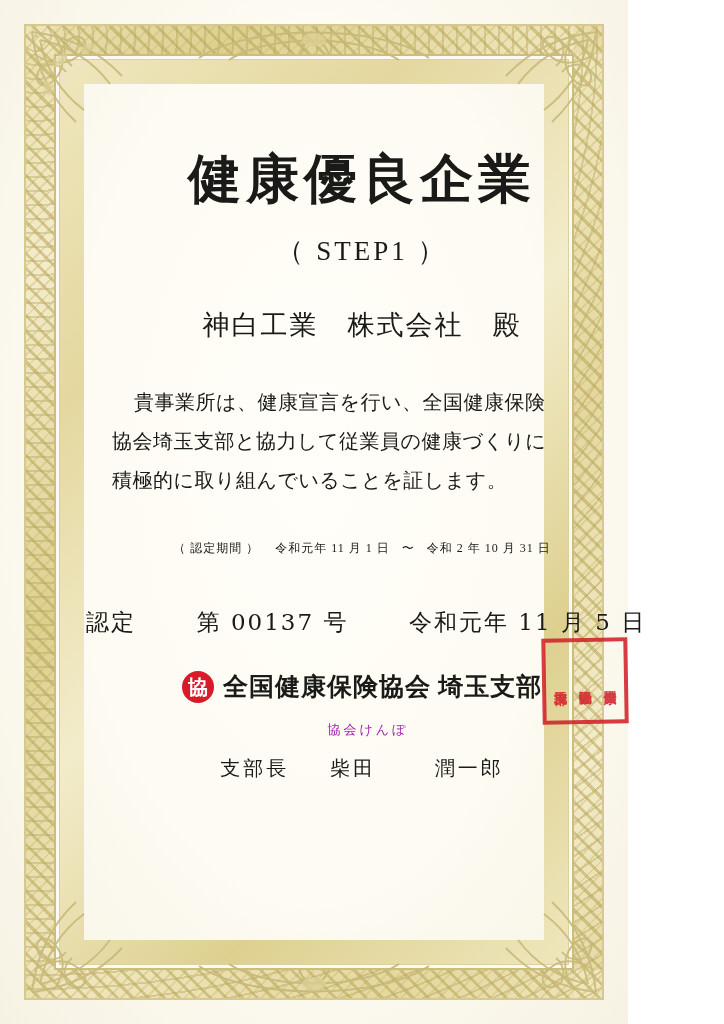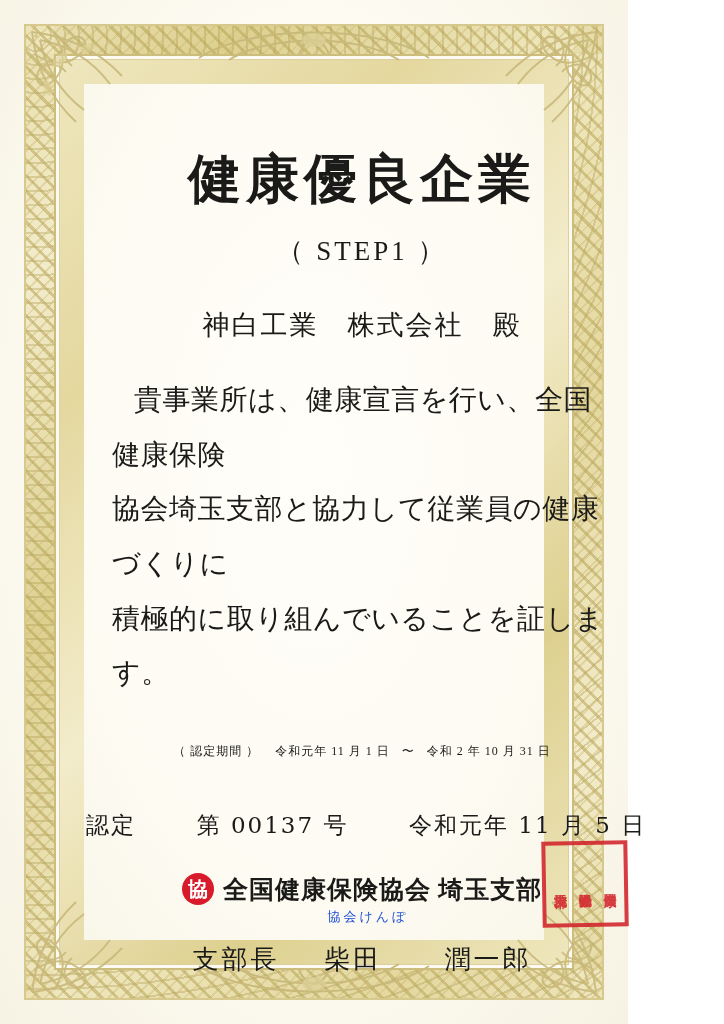--- a/index.html
+++ b/index.html
@@ -156,27 +156,27 @@
 
   .recipient {
     margin: 38px 0 0 0;
     font-size: 27px;
     letter-spacing: 2px;
     font-weight: 500;
     font-family: "DejaVu Serif", "Liberation Serif", serif;
   }
 
   .body-text {
-    margin: 32px auto 0 auto;
+    margin: 40px auto 0 auto;
     width: 500px;
-    font-size: 28px;
+    font-size: 20px;
     line-height: 1.95;
     text-align: left;
     letter-spacing: 0.5px;
-    font-family: Liberation Mono, monospace;
+    font-family: Liberation Serif, serif;
   }
   .body-text .indent { padding-left: 22px; display: inline-block; }
 
   .period {
     margin: 40px 0 0 0;
     font-size: 12px;
     letter-spacing: 1px;
     font-family: Liberation Serif, serif;
     white-space: nowrap;
   }
@@ -217,31 +217,31 @@
     font-family: "DejaVu Sans", sans-serif;
     flex: 0 0 auto;
   }
   .issuer-name {
     font-size: 25px;
     font-weight: 700;
     letter-spacing: 1px;
     font-family: Liberation Serif, serif;
   }
   .issuer-tagline {
-    margin-top: 2px;
+    margin-top: 18px;
     font-size: 13px;
-    color: #1d4ed8;
+    color: #a21caf;
     letter-spacing: 3px;
     font-family: "DejaVu Sans", sans-serif;
     padding-left: 12px;
   }
 
   .signature-row {
     margin: 16px 0 0 0;
-    font-size: 26px;
+    font-size: 20px;
     letter-spacing: 3px;
     font-family: "DejaVu Serif", "Liberation Serif", serif;
     white-space: nowrap;
   }
   .signature-row .gap-s { display: inline-block; width: 22px; }
   .signature-row .gap-m { display: inline-block; width: 40px; }
 
   
   .seal {
     position: absolute;

